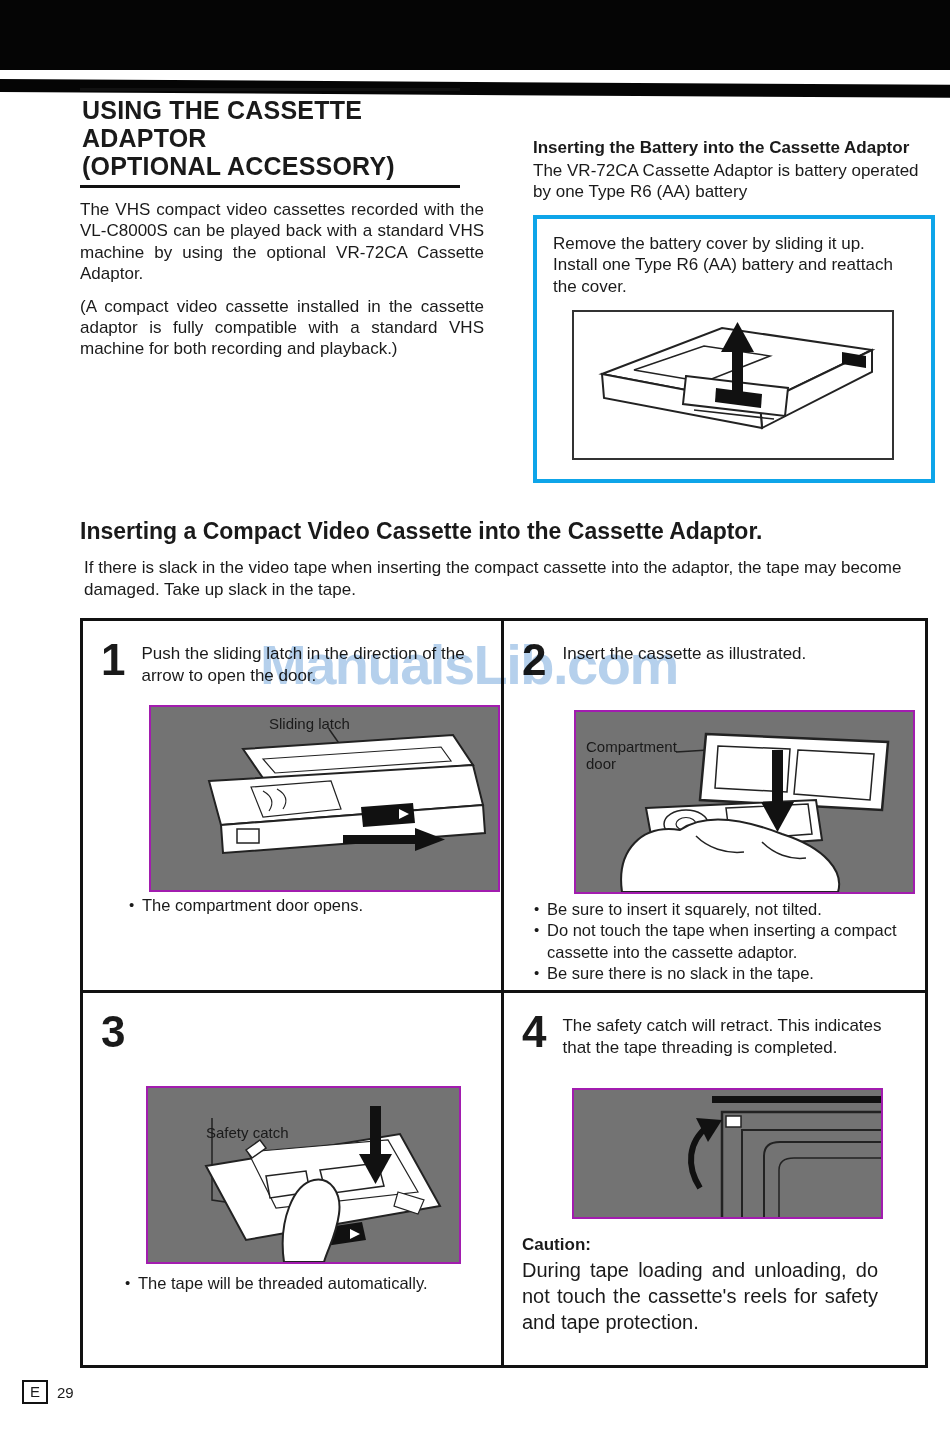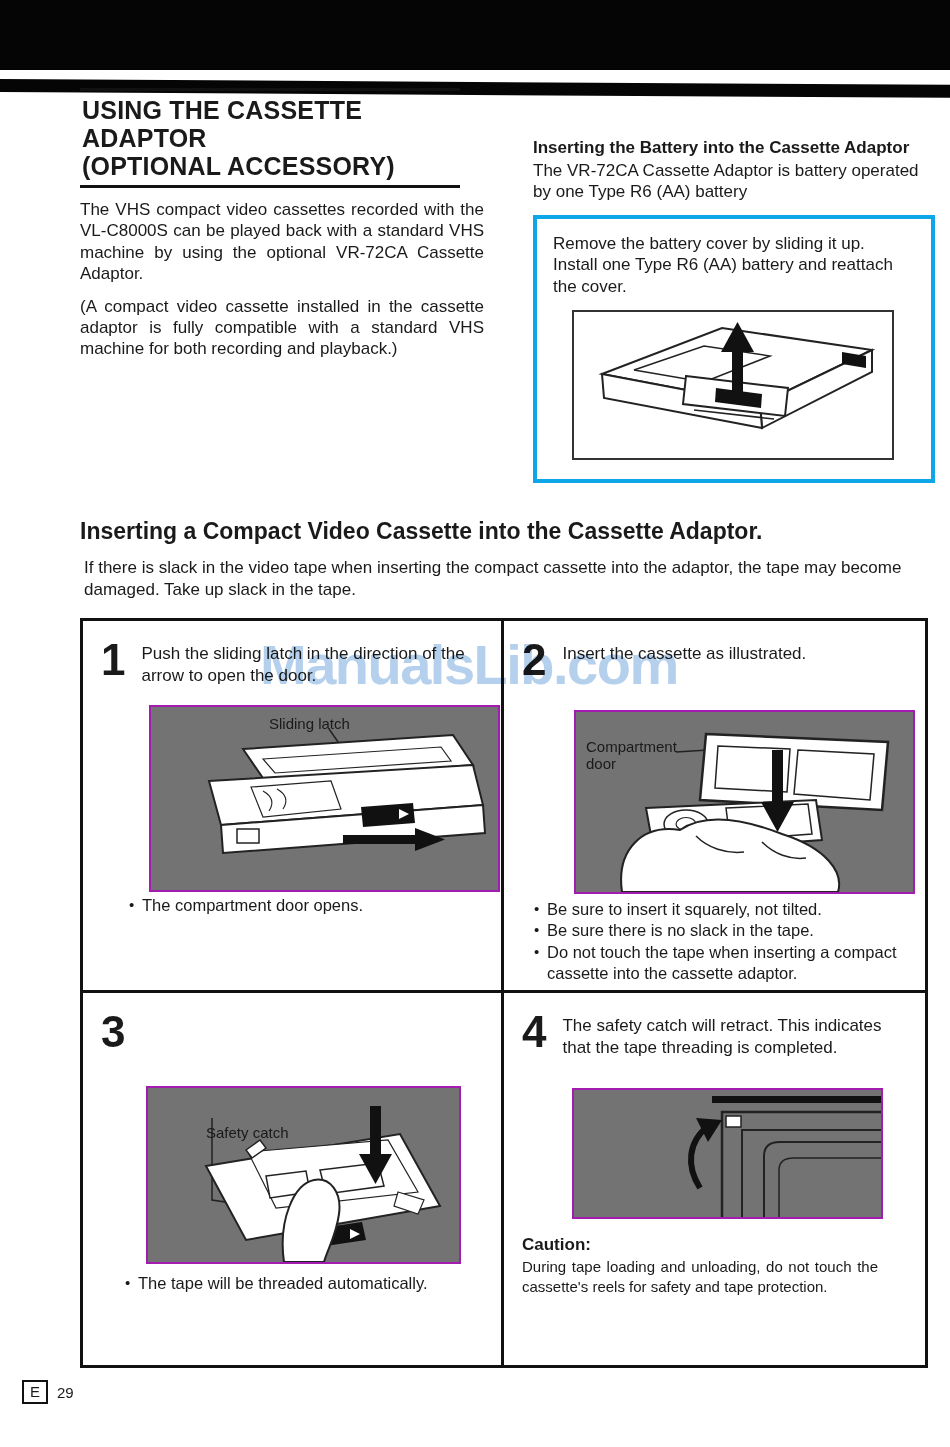--- a/index.html
+++ b/index.html
@@ -44,21 +44,21 @@
   .step-num{font-size:44px;font-weight:bold;line-height:0.85;font-family:"Liberation Sans",sans-serif;}
   .step-text{font-size:17px;line-height:1.3;flex:1;max-width:352px;padding-top:2px;}
   .illus{position:absolute;border:2px solid #a21caf;background:#737373;}
   .illus svg{display:block;width:100%;height:100%;}
   .illus-label{position:absolute;font-size:15px;line-height:1.15;color:#1a1a1a;}
   .bullets{position:absolute;margin:0;padding:0;list-style:none;font-size:16.5px;line-height:1.3;}
   .bullets li{padding-left:13px;position:relative;}
   .bullets li::before{content:"\2022";position:absolute;left:0;top:0;font-size:15px;}
   .caution{position:absolute;left:18px;top:242px;width:356px;}
   .caution-heading{font-size:17px;font-weight:bold;margin:0;}
-  .caution-body{font-size:15px;line-height:1.3;text-align:justify;margin:2px 0 6px 0;}
+  .caution-body{font-size:20px;line-height:1.3;text-align:justify;margin:2px 0 6px 0;}
 
   
   .watermark{
     position:absolute;left:260px;top:632px;z-index:6;
     font-size:56px;font-weight:bold;letter-spacing:-1.5px;
     mix-blend-mode:multiply;pointer-events:none;
   }
 
   
   .footer{position:absolute;left:22px;top:1380px;display:flex;align-items:center;gap:9px;}
@@ -157,22 +157,22 @@
           <polygon points="150,96 232,92 236,122 154,128" fill="#fff" stroke="#222" stroke-width="1.5"></polygon>
           <rect x="196" y="38" width="11" height="58" fill="#111"></rect>
           <polygon points="185,90 218,90 201.5,120" fill="#111"></polygon>
           <path d="M46,180 C40,138 66,112 104,118 C130,100 170,108 206,122 C250,136 268,160 262,180 Z" fill="#fff" stroke="#222" stroke-width="2"></path>
           <path class="ln" d="M120,124 C132,136 150,142 168,140 M186,130 C198,142 214,148 230,146" stroke-width="1.5"></path>
         </svg>
         <div class="illus-label" style="left:10px;top:26px;width:96px;">Compartment door</div>
       </div>
       <ul class="bullets" style="left:30px;top:278px;width:372px;">
         <li>Be sure to insert it squarely, not tilted.</li>
+        <li>Do not touch the tape when inserting a compact cassette into the cassette adaptor.</li>
         <li>Be sure there is no slack in the tape.</li>
-        <li>Do not touch the tape when inserting a compact cassette into the cassette adaptor.</li>
       </ul>
     </div>
 
     <div class="cell c3">
       <div class="step-head">
         <span class="step-num">3</span>
       </div>
       <div class="illus" style="left:63px;top:93px;width:311px;height:174px;">
         <svg viewBox="0 0 311 174">
           <polyline points="64,30 64,112 118,120" stroke="#222" stroke-width="1.5" fill="none"></polyline>

